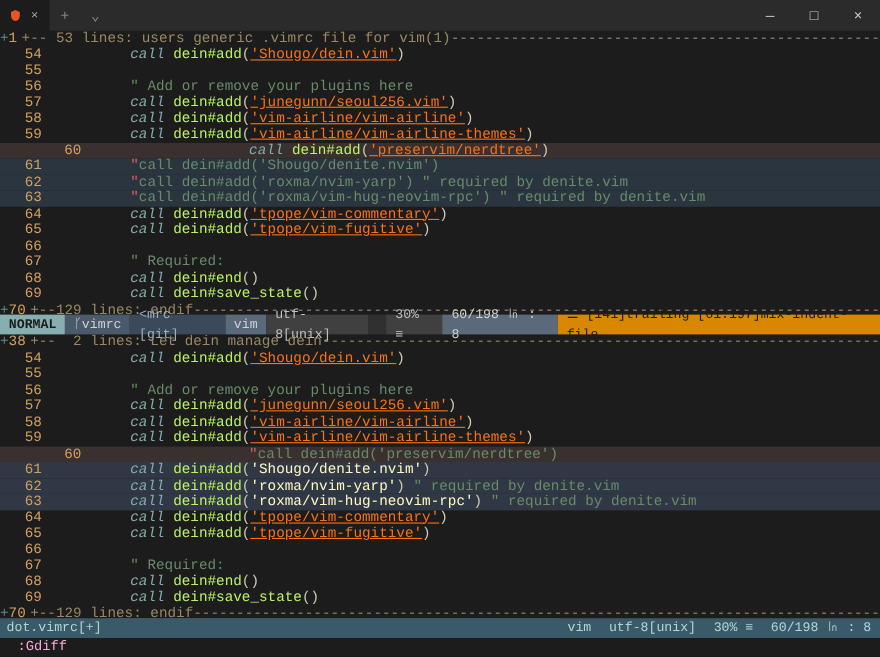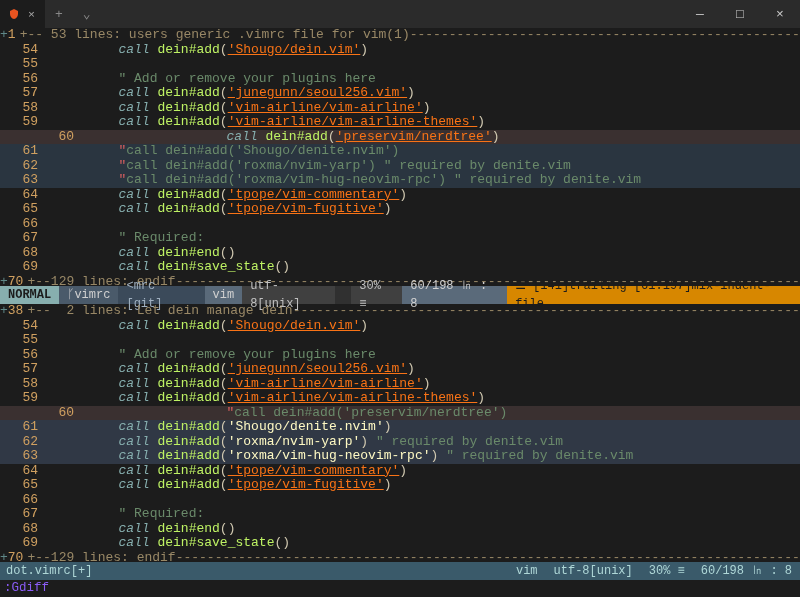--- a/index.html
+++ b/index.html
@@ -128,22 +128,22 @@
 .sl-enc { background: #404040; color: #c0c0c0; }
 .sl-mid { flex: 1; background: #303030; }
 .sl-warn { background: #d78700; color: #1c1c1c; }
 .sl-inactive { background: #3a5a6a; color: #afd7d7; }
 .sl-inactive .sl-mid { background: #3a5a6a; }
 .sl-inactive-title { padding: 0 6px; }
 
 .cmdline {
   height: 17px;
   background: #1c1c1c;
-  color: #8b5cf6;
-  padding-left: 4px;
+  color: #f9a8d4;
+  padding-left: 16px;
   line-height: 17px;
   font-size: 12.5px;
 }
 </style>
 </head>
 <body>
 
 <div class="titlebar">
   <div class="tab">
     <span class="tab-icon">

